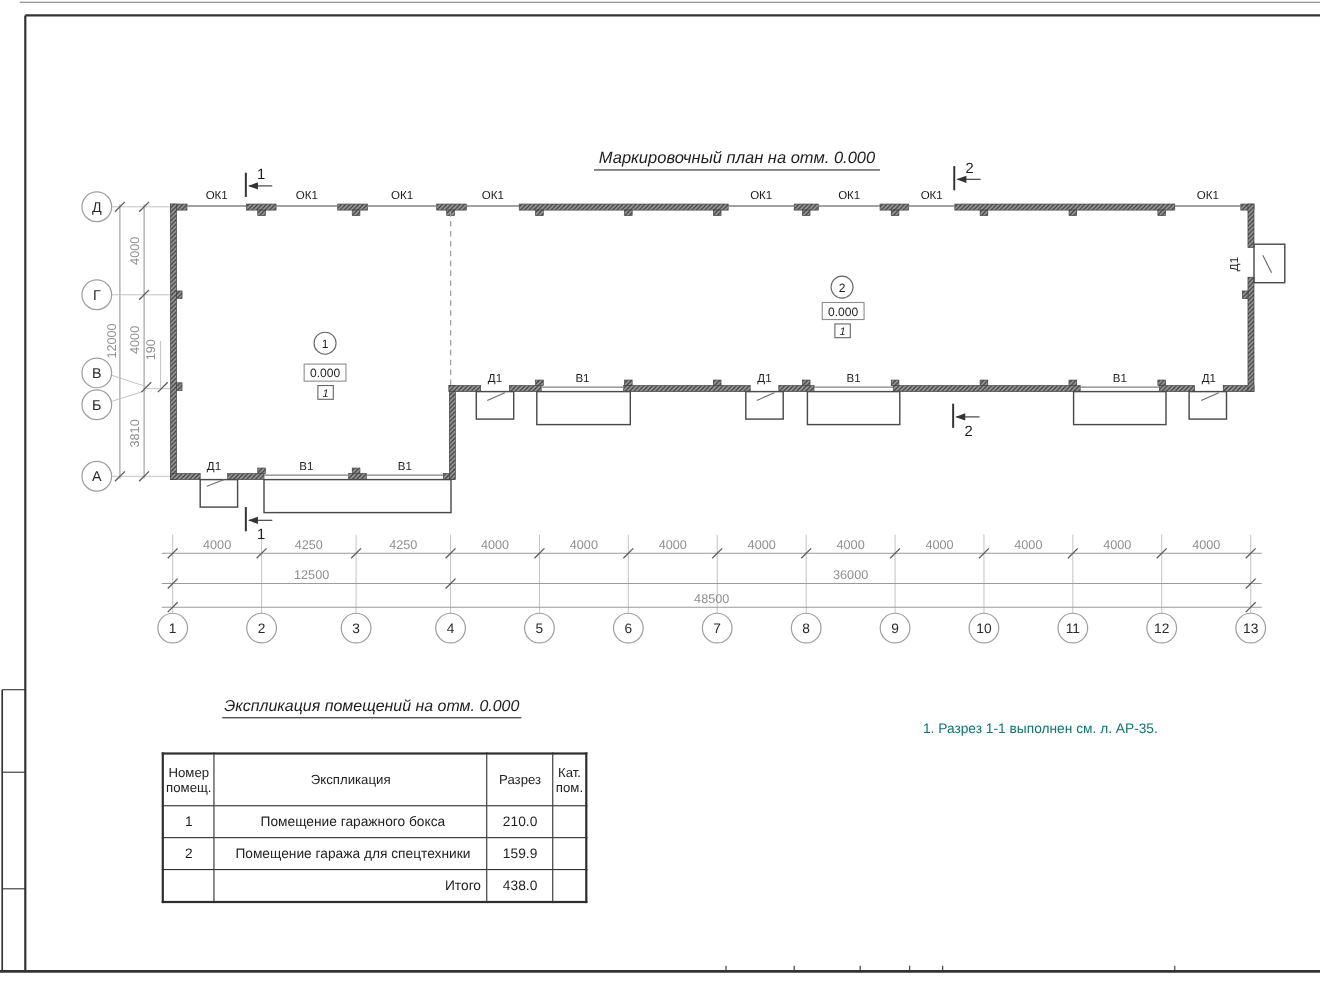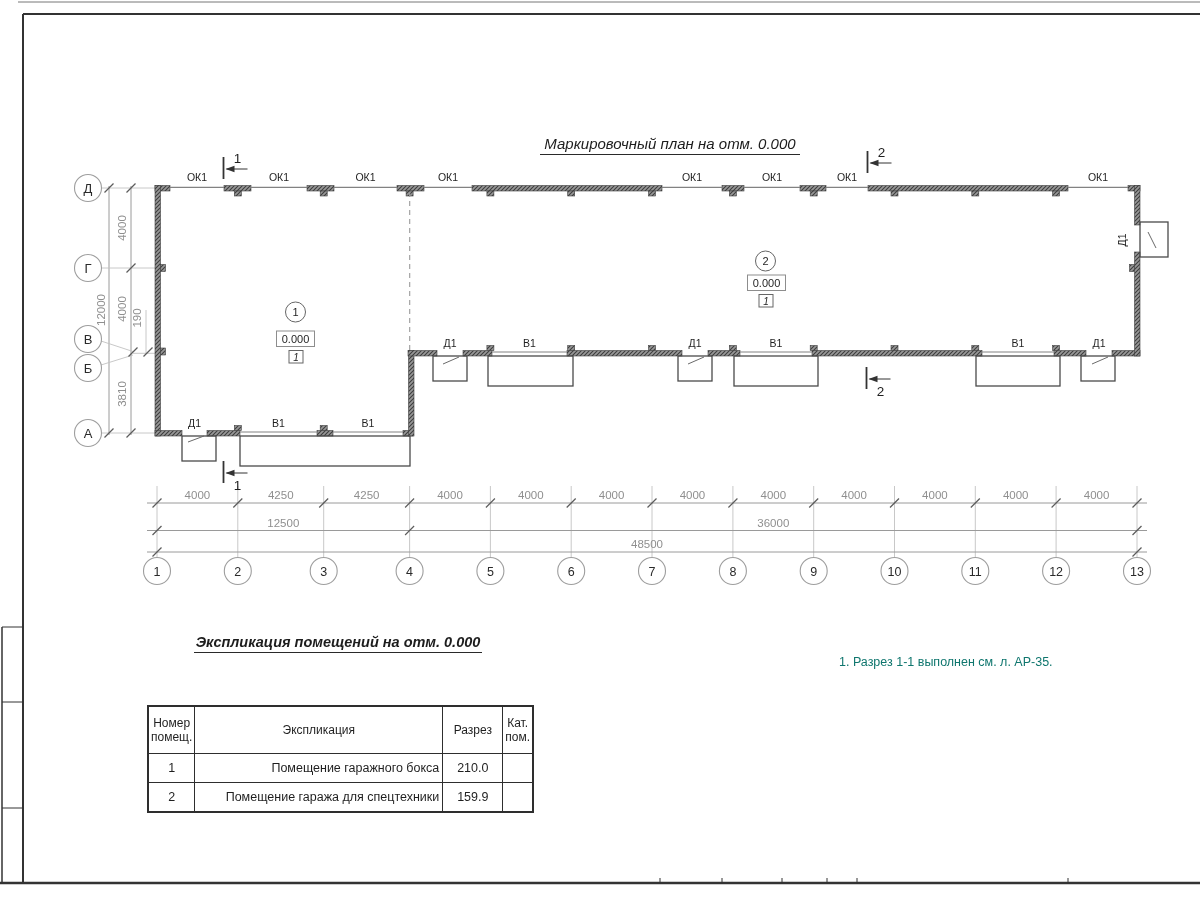--- a/index.html
+++ b/index.html
@@ -2,29 +2,29 @@
 <html><head>
 <meta charset="utf-8">
 <style>
   html,body{margin:0;padding:0;background:#ffffff;}
   #stage{position:relative;width:1200px;height:900px;background:#ffffff;overflow:hidden;
          font-family:"Liberation Sans",sans-serif;}
   #plan{position:absolute;left:0;top:0;font-family:"Liberation Sans",sans-serif;}
   .ov{position:absolute;}
   #plan-title{left:505px;top:135px;width:330px;text-align:center;font-size:15px;font-style:italic;color:#1d1d1d;}
   #plan-title span{border-bottom:1.2px solid #2a2a2a;padding:0 4px 2px 4px;text-align:center;}
-  #table-title{left:178px;top:634px;width:320px;text-align:center;font-size:14.5px;font-style:italic;color:#1d1d1d;font-weight:bold;}
+  #table-title{left:178px;top:634px;width:320px;text-align:center;font-size:14.5px;font-style:italic;color:#1d1d1d;}
   #table-title span{border-bottom:1.2px solid #2a2a2a;padding:0 2px 2px 2px;}
   #note{left:839px;top:655px;font-size:12.5px;color:#0f766e;}
-  #expl{left:147px;top:705px;border-collapse:collapse;table-layout:fixed;background:#fff;}
+  #expl{left:147px;top:684px;border-collapse:collapse;table-layout:fixed;background:#fff;}
   #expl,#expl th,#expl td{border:1px solid #2e2e2e;}
   #expl{border-width:2px;}
   #expl th{font-weight:normal;font-size:12px;color:#1f1f1f;text-align:center;vertical-align:middle;height:44px;padding:1px 2px;}
   #expl td{font-size:12.5px;color:#1f1f1f;text-align:center;vertical-align:middle;height:26px;padding:1px 3px;}
-  #expl td.name{text-align:right;padding-left:7px;}
+  #expl td.name{text-align:center;padding-left:7px;}
   #expl td.total{text-align:right;padding-right:5px;}
 </style>
 </head>
 <body>
 
 <div id="stage">
 
   <svg id="plan" width="1200" height="900">
     <defs>
       <pattern id="hatch" width="4" height="4" patternUnits="userSpaceOnUse">
@@ -301,15 +301,21 @@
         <td class="name">Помещение гаражного бокса</td>
         <td>210.0</td>
         <td></td>
       </tr>
       <tr>
         <td>2</td>
         <td class="name">Помещение гаража для спецтехники</td>
         <td>159.9</td>
         <td></td>
       </tr>
+      <tr>
+        <td></td>
+        <td class="name total">Итого</td>
+        <td>438.0</td>
+        <td></td>
+      </tr>
     </tbody>
   </table>
 </div>
 
 </body></html>

